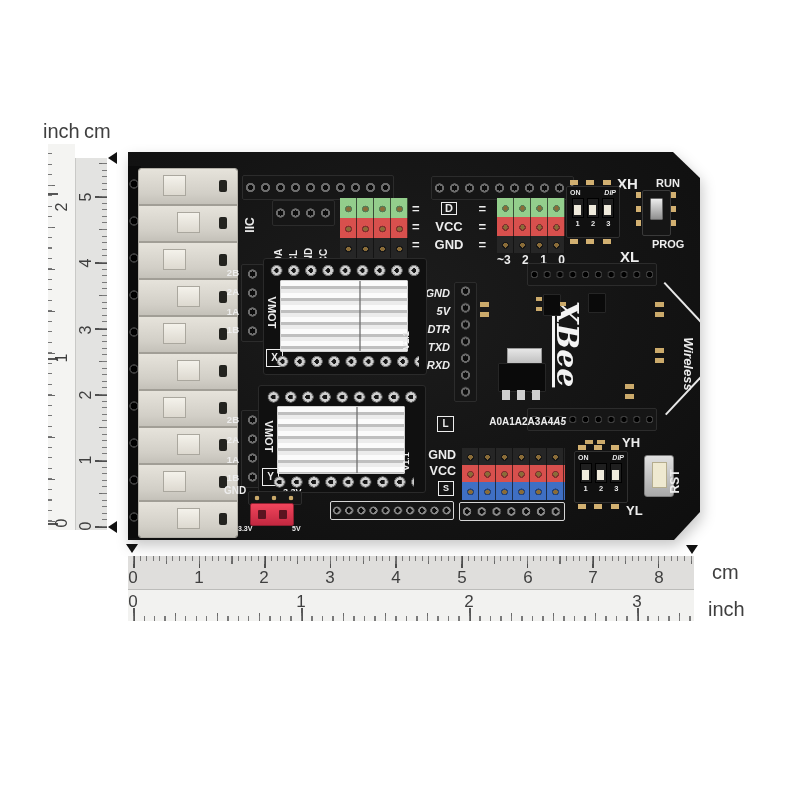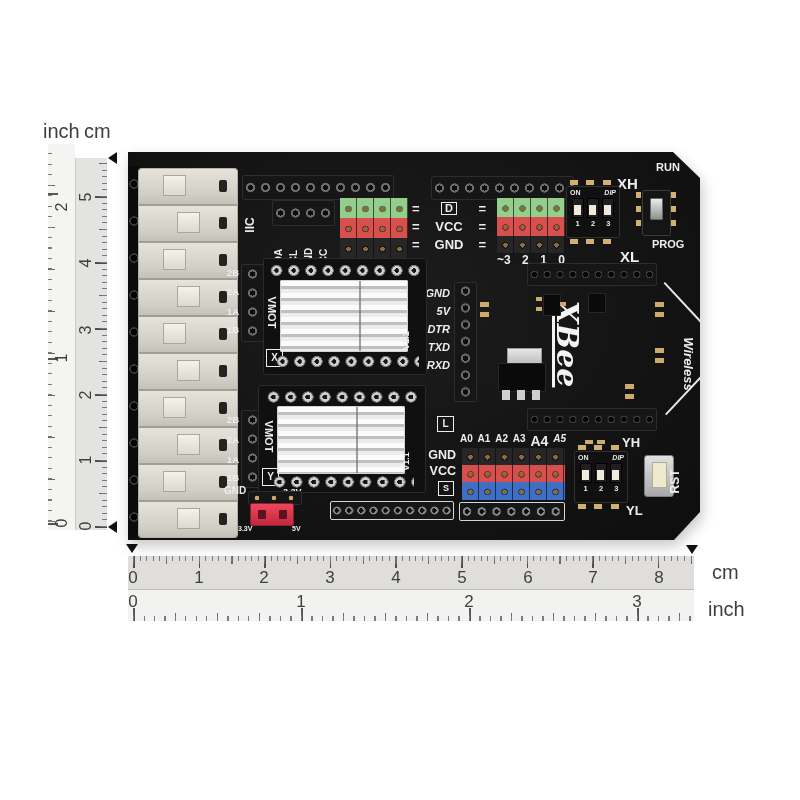--- a/index.html
+++ b/index.html
@@ -246,21 +246,21 @@
       <div class="crow c-dark" style="height:17px;"></div>
     </div>
     <div class="abs" style="left:369px;top:102px;width:68px;display:flex;justify-content:space-between;">
       <span class="wt" style="font-size:12px;">~3</span>
       <span class="wt" style="font-size:12px;">2</span>
       <span class="wt" style="font-size:12px;">1</span>
       <span class="wt" style="font-size:12px;">0</span>
     </div>
 
     <div class="abs wt" style="left:489px;top:24px;font-size:15px;">XH</div>
-    <div class="abs wt" style="left:528px;top:10px;font-size:11px;">RUN</div>
+    <div class="abs wt" style="left:528px;top:26px;font-size:11px;">RUN</div>
 
     <div class="abs dip" style="left:438px;top:27px;">
       <div class="dip-pads"></div>
       <div class="dip-body">
         <div class="dip-head">
           <span>ON</span>
           <span class="it">DIP</span>
         </div>
         <div class="dip-slots">
           <span class="dip-slot">
@@ -349,26 +349,26 @@
       <span class="jhole"></span>
       <span class="jhole"></span>
     </div>
     <div class="abs wt" style="left:110px;top:373px;font-size:7px;">3.3V</div>
     <div class="abs wt" style="left:164px;top:373px;font-size:7px;">5V</div>
 
     <div class="abs fh rh12 outlined" style="left:202px;top:349px;width:122px;height:17px;"></div>
     <div class="abs fh rh14 outlined" style="left:331px;top:350px;width:104px;height:17px;"></div>
 
     <div class="abs vbox" style="left:309px;top:264px;width:15px;height:14px;font-size:10px;line-height:14px;">L</div>
-    <div class="abs" style="left:332px;top:282px;width:106px;display:flex;justify-content:space-between;">
+    <div class="abs" style="left:332px;top:265px;width:106px;display:flex;justify-content:flex-end;">
       <span class="wt" style="font-size:10px;">A0</span>
       <span class="wt" style="font-size:10px;">A1</span>
       <span class="wt" style="font-size:10px;">A2</span>
       <span class="wt" style="font-size:10px;">A3</span>
-      <span class="wt" style="font-size:14px;">A4</span>
+      <span class="wt" style="font-size:10px;">A4</span>
       <span class="wt" style="font-size:10px;font-style:italic;">A5</span>
     </div>
     <div class="abs wt" style="left:294px;top:297px;width:34px;font-size:12.5px;text-align:right;">GND</div>
     <div class="abs wt" style="left:294px;top:313px;width:34px;font-size:12.5px;text-align:right;">VCC</div>
     <div class="abs vbox" style="left:310px;top:329px;width:14px;height:13px;font-size:9px;line-height:13px;">S</div>
     <div class="abs" style="left:334px;top:296px;width:103px;">
       <div class="crow c-dark" style="height:17px;"></div>
       <div class="crow c-red" style="height:17px;"></div>
       <div class="crow c-blue" style="height:18px;"></div>
     </div>

